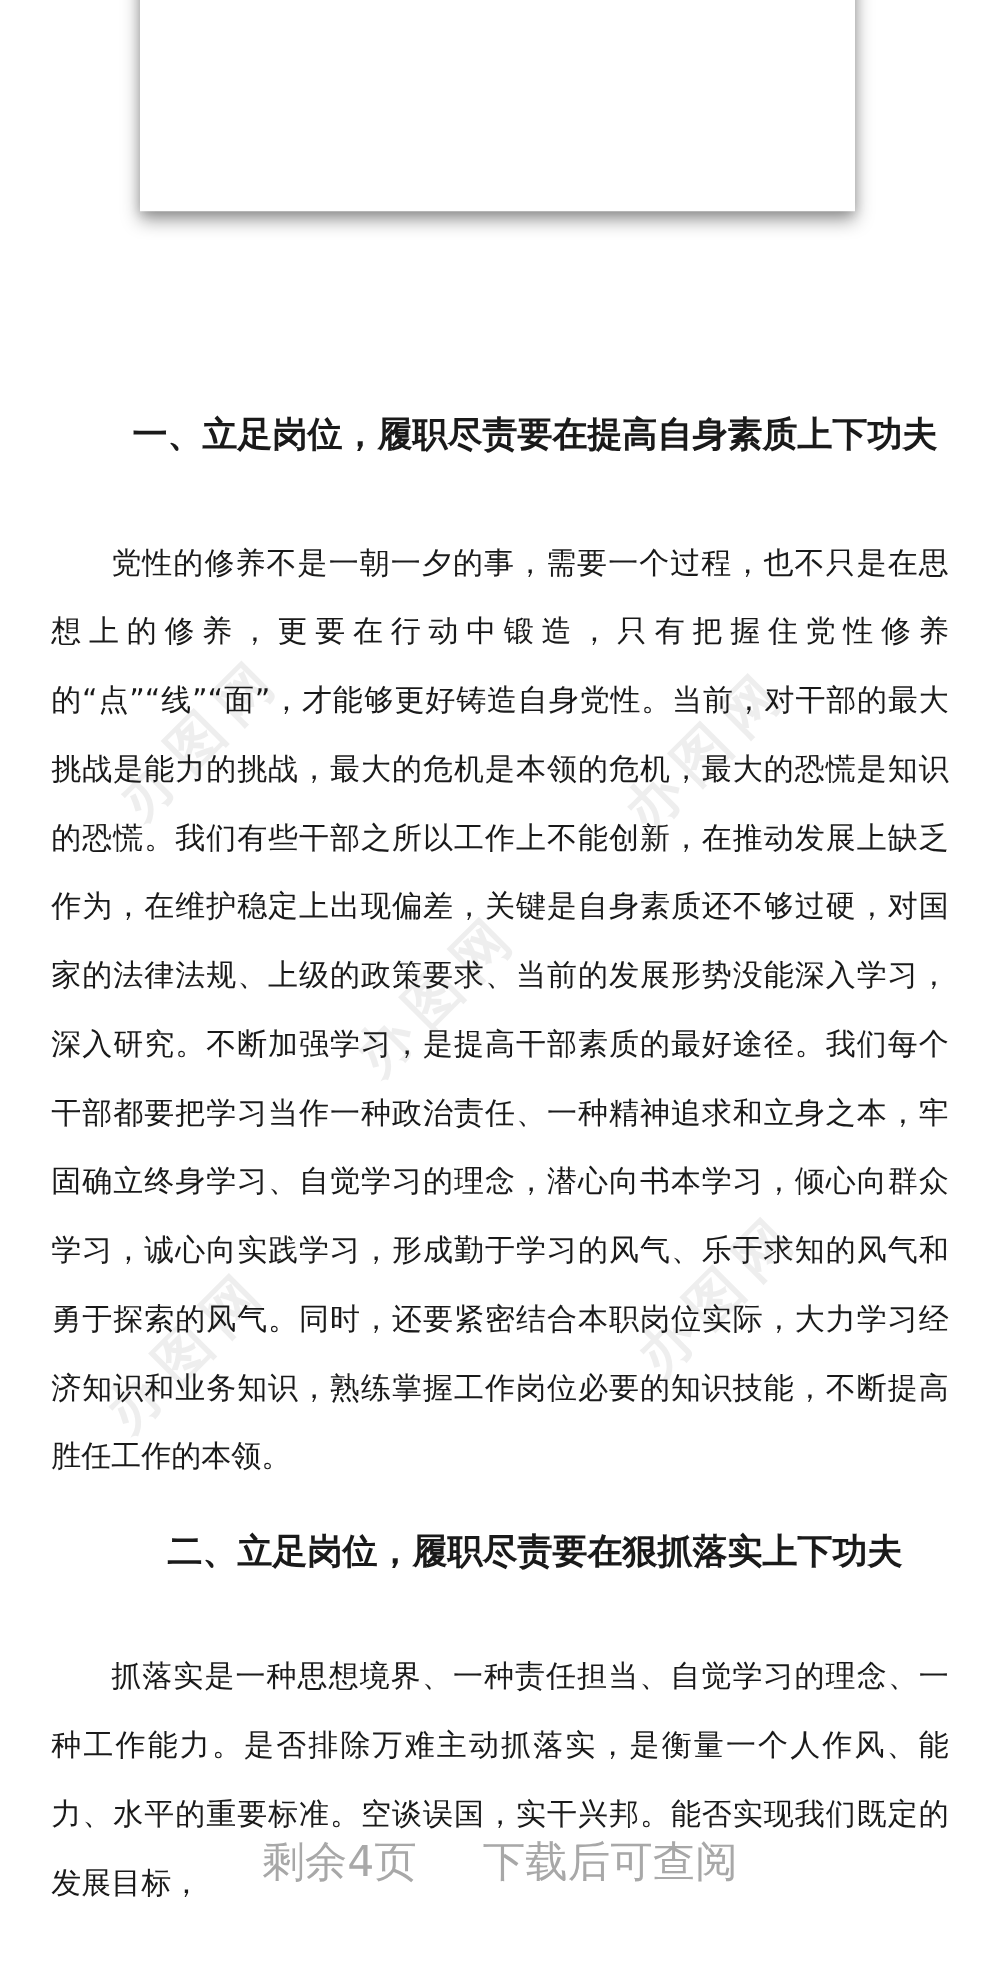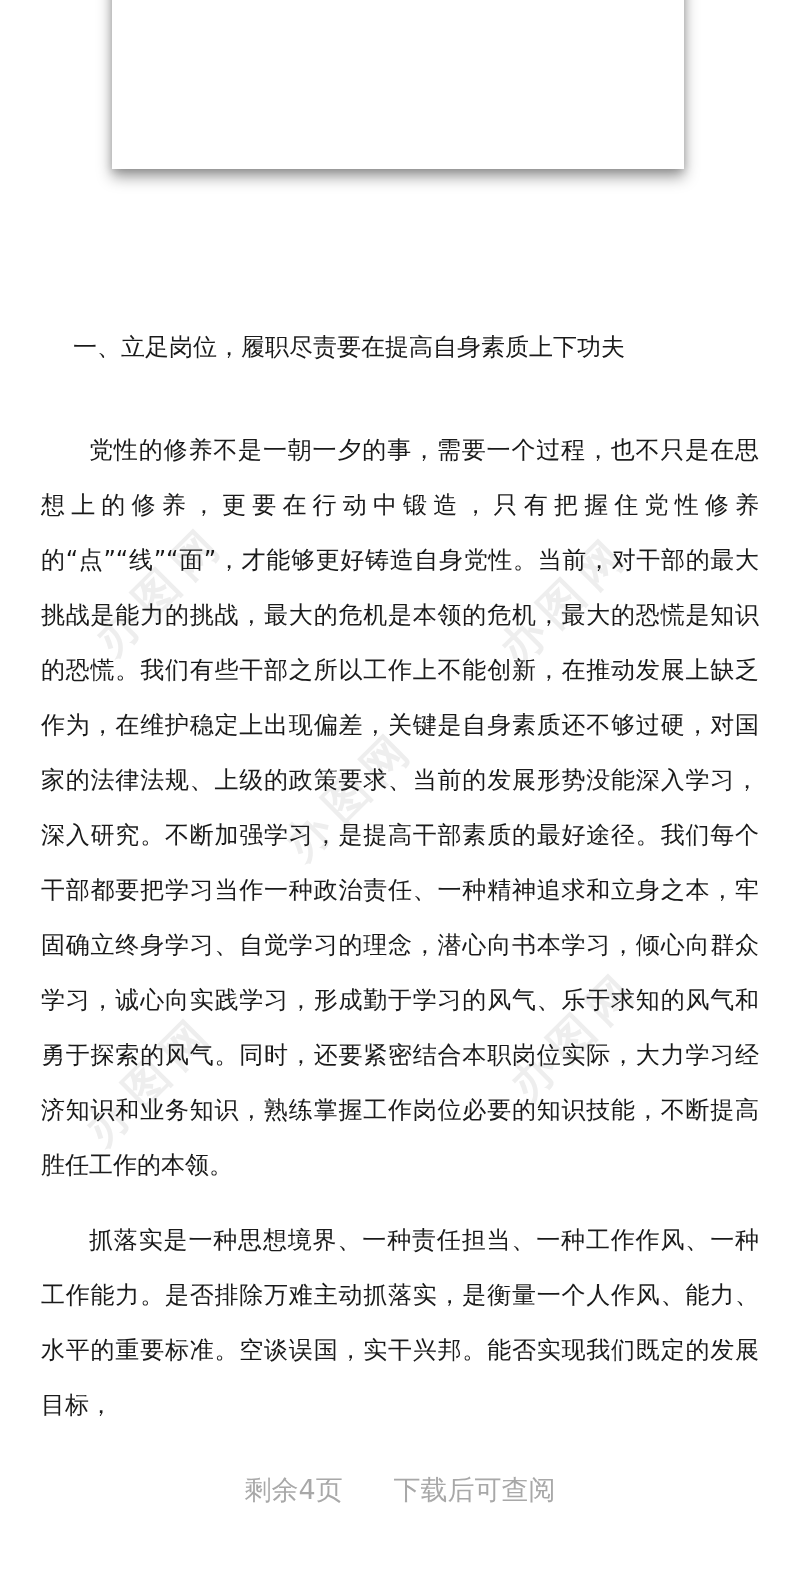--- a/index.html
+++ b/index.html
@@ -47,41 +47,41 @@
     top: 320px;
     width: 750px;
     z-index: 2;
     color: #1a1a1a;
     font-size: 24px;
     line-height: 55px;
     text-align: justify;
   }
   .content h2 {
     margin: 0;
-    font-size: 24px;
-    font-weight: normal;
+    font-size: 28px;
+    font-weight: bold;
     line-height: 55px;
     text-indent: 2em;
-    text-align: left;
+    text-align: center;
   }
   .content h2.section-1 { margin-bottom: 48px; }
   .content h2.section-2 { margin-bottom: 46px; }
   .content p {
     margin: 16px;
     text-indent: 2em;
   }
   .content p.para-1 { margin-bottom: 20px; }
   .footer {
     position: absolute;
     left: 0;
     top: 1466px;
     width: 800px;
     z-index: 2;
     text-align: center;
-    font-size: 27px;
+    font-size: 34px;
     line-height: 48px;
     color: #a8a8a8;
     cursor: pointer;
   }
   .footer .hint { margin-left: 42px; }
 </style>
 </head>
 <body>
 
 <div class="watermark-layer">
@@ -90,19 +90,20 @@
   <span class="watermark" style="left:350px; top:795px;">办图网</span>
   <span class="watermark" style="left:150px; top:1080px;">办图网</span>
   <span class="watermark" style="left:575px; top:1035px;">办图网</span>
 </div>
 
 <div class="sheet"></div>
 
 <div class="content">
   <h2 class="section-1">一、立足岗位，履职尽责要在提高自身素质上下功夫</h2>
   <p class="para-1">党性的修养不是一朝一夕的事，需要一个过程，也不只是在思想上的修养，更要在行动中锻造，只有把握住党性修养的“点”“线”“面”，才能够更好铸造自身党性。当前，对干部的最大挑战是能力的挑战，最大的危机是本领的危机，最大的恐慌是知识的恐慌。我们有些干部之所以工作上不能创新，在推动发展上缺乏作为，在维护稳定上出现偏差，关键是自身素质还不够过硬，对国家的法律法规、上级的政策要求、当前的发展形势没能深入学习，深入研究。不断加强学习，是提高干部素质的最好途径。我们每个干部都要把学习当作一种政治责任、一种精神追求和立身之本，牢固确立终身学习、自觉学习的理念，潜心向书本学习，倾心向群众学习，诚心向实践学习，形成勤于学习的风气、乐于求知的风气和勇于探索的风气。同时，还要紧密结合本职岗位实际，大力学习经济知识和业务知识，熟练掌握工作岗位必要的知识技能，不断提高胜任工作的本领。</p>
-  <p class="para-2">抓落实是一种思想境界、一种责任担当、一种工作作风、一种工作能力。是否排除万难主动抓落实，是衡量一个人作风、能力、水平的重要标准。空谈误国，实干兴邦。能否实现我们既定的发展目标，</p>
+  <h2 class="section-2">二、立足岗位，履职尽责要在狠抓落实上下功夫</h2>
+  <p class="para-2">抓落实是一种思想境界、一种责任担当、自觉学习的理念、一种工作能力。是否排除万难主动抓落实，是衡量一个人作风、能力、水平的重要标准。空谈误国，实干兴邦。能否实现我们既定的发展目标，</p>
 </div>
 
 <div class="footer">
   <span class="remaining">剩余4页</span>
   <span class="hint">下载后可查阅</span>
 </div>
 
 </body></html>

